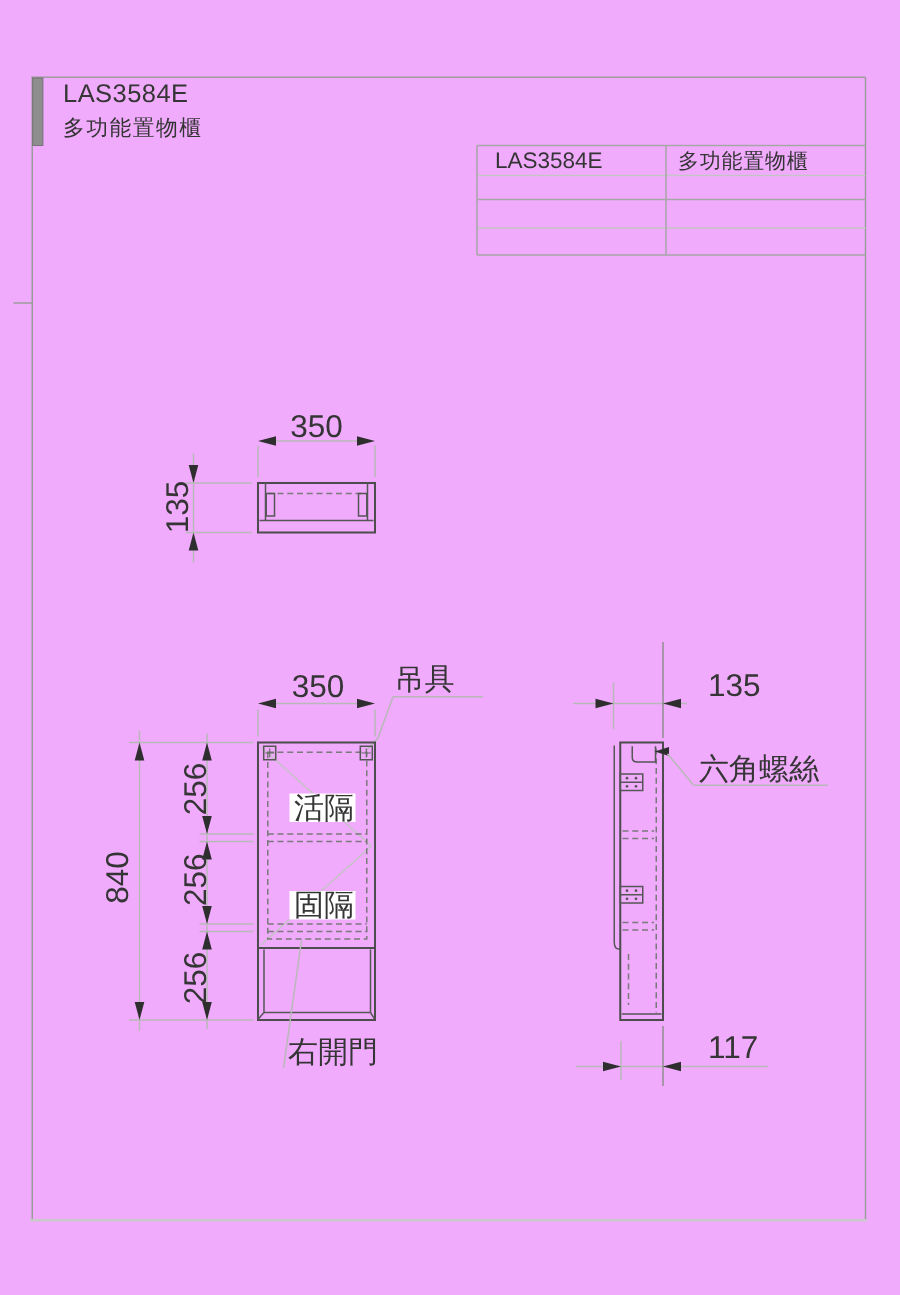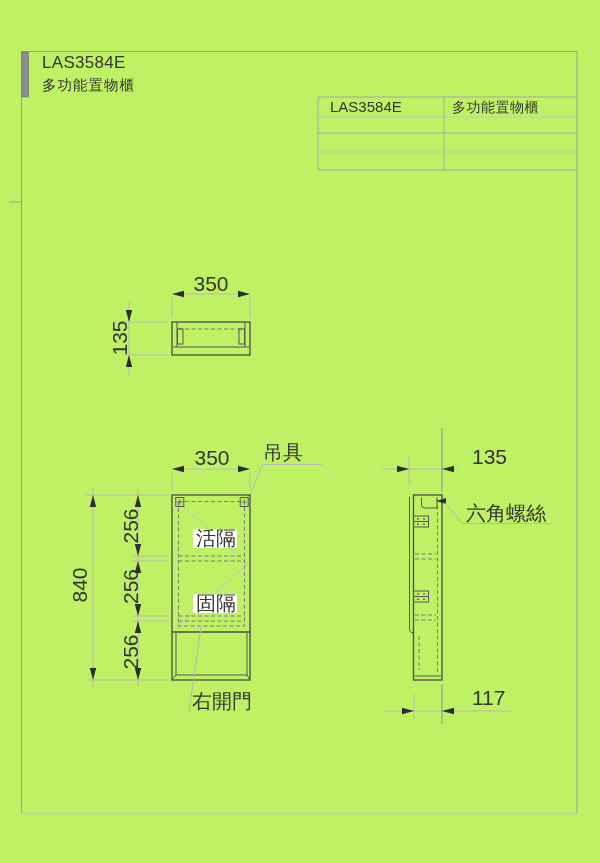--- a/index.html
+++ b/index.html
@@ -1,16 +1,16 @@
 <!DOCTYPE html>
 <html><head>
 <meta charset="utf-8">
 <style>
   html,body{margin:0;padding:0;background:#fff;}
-  .canvas{position:relative;width:600px;height:863px;background:#bef264;overflow:hidden;
+  .canvas{position:relative;width:600px;height:863px;background:#f0abfc;overflow:hidden;
           font-family:"Liberation Sans","DejaVu Sans",sans-serif;}
   svg{position:absolute;left:0;top:0;}
   
   .ln      {stroke:#4d4d4d;stroke-width:1.35;fill:none;}
   .ln-thin {stroke:#565656;stroke-width:1;fill:none;}
   .dim     {stroke:#b8b8b8;stroke-width:1;fill:none;}
   .dimd    {stroke:#8f8f8f;stroke-width:1;fill:none;}
   .dash    {stroke:#7a7a7a;stroke-width:1;fill:none;stroke-dasharray:4 2.5;}
   .swing   {stroke:#c3c3c3;stroke-width:0.9;fill:none;}
   .tbl     {stroke:#a6a6a6;stroke-width:1;fill:none;}

